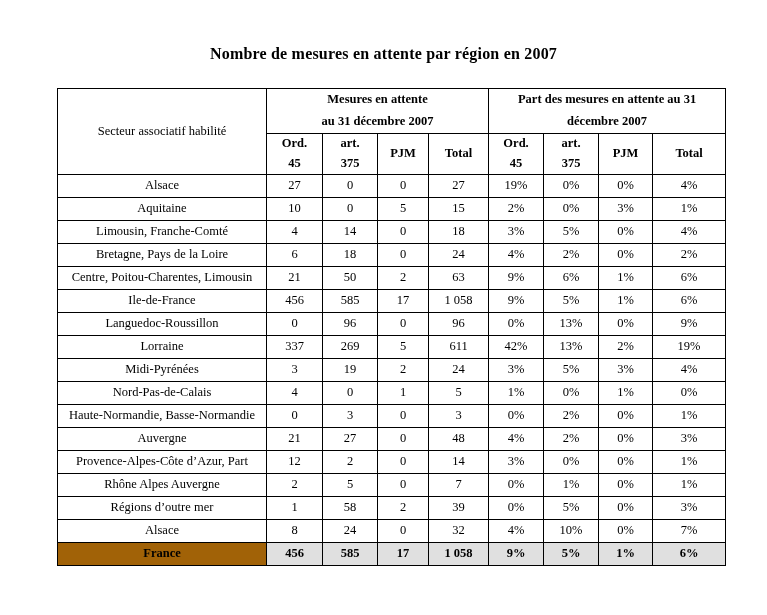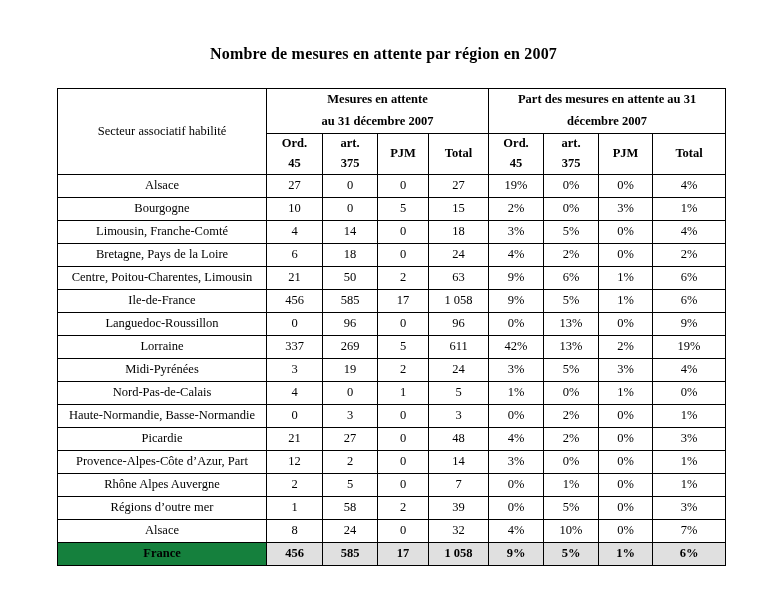--- a/index.html
+++ b/index.html
@@ -116,21 +116,21 @@
           <td>27</td>
           <td>0</td>
           <td>0</td>
           <td>27</td>
           <td>19%</td>
           <td>0%</td>
           <td>0%</td>
           <td>4%</td>
         </tr>
         <tr>
-          <td>Bourgogne</td>
+          <td>Aquitaine</td>
           <td>10</td>
           <td>0</td>
           <td>5</td>
           <td>15</td>
           <td>2%</td>
           <td>0%</td>
           <td>3%</td>
           <td>1%</td>
         </tr>
         <tr>
@@ -226,21 +226,21 @@
           <td>0</td>
           <td>3</td>
           <td>0</td>
           <td>3</td>
           <td>0%</td>
           <td>2%</td>
           <td>0%</td>
           <td>1%</td>
         </tr>
         <tr>
-          <td>Picardie</td>
+          <td>Auvergne</td>
           <td>21</td>
           <td>27</td>
           <td>0</td>
           <td>48</td>
           <td>4%</td>
           <td>2%</td>
           <td>0%</td>
           <td>3%</td>
         </tr>
         <tr>
@@ -281,21 +281,21 @@
           <td>8</td>
           <td>24</td>
           <td>0</td>
           <td>32</td>
           <td>4%</td>
           <td>10%</td>
           <td>0%</td>
           <td>7%</td>
         </tr>
         <tr class="total-row">
-          <td style="background: #15803d;">France</td>
+          <td style="background: #a16207;">France</td>
           <td style="background: rgb(224, 224, 224);">456</td>
           <td style="background: rgb(224, 224, 224);">585</td>
           <td style="background: rgb(224, 224, 224);">17</td>
           <td style="background: rgb(224, 224, 224);">1 058</td>
           <td style="background: rgb(224, 224, 224);">9%</td>
           <td style="background: rgb(224, 224, 224);">5%</td>
           <td style="background: rgb(224, 224, 224);">1%</td>
           <td style="background: rgb(224, 224, 224);">6%</td>
         </tr>
       </tbody>

